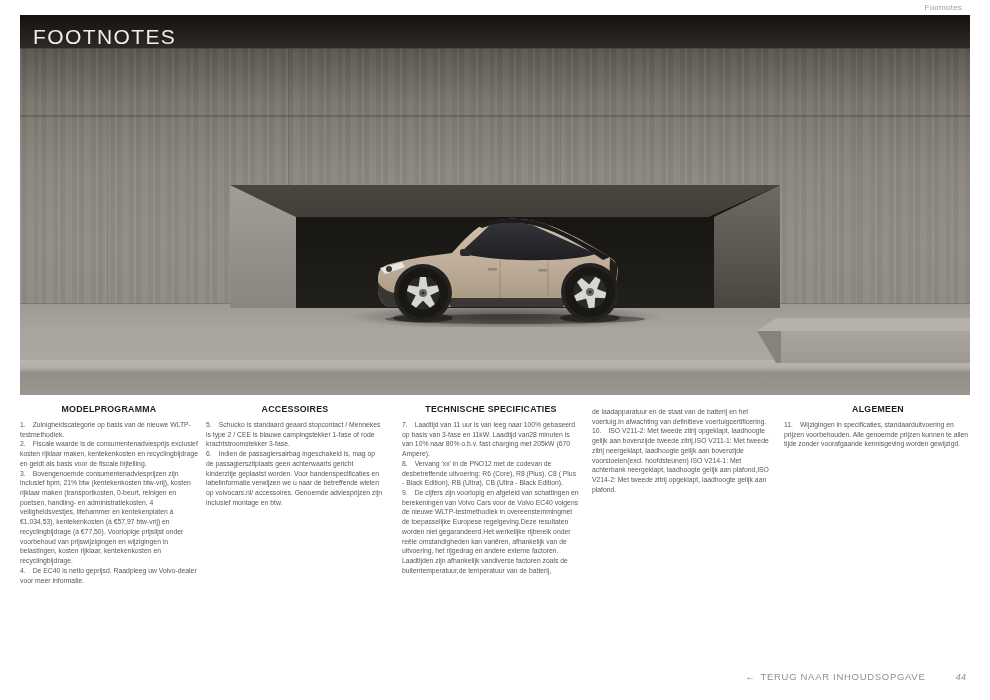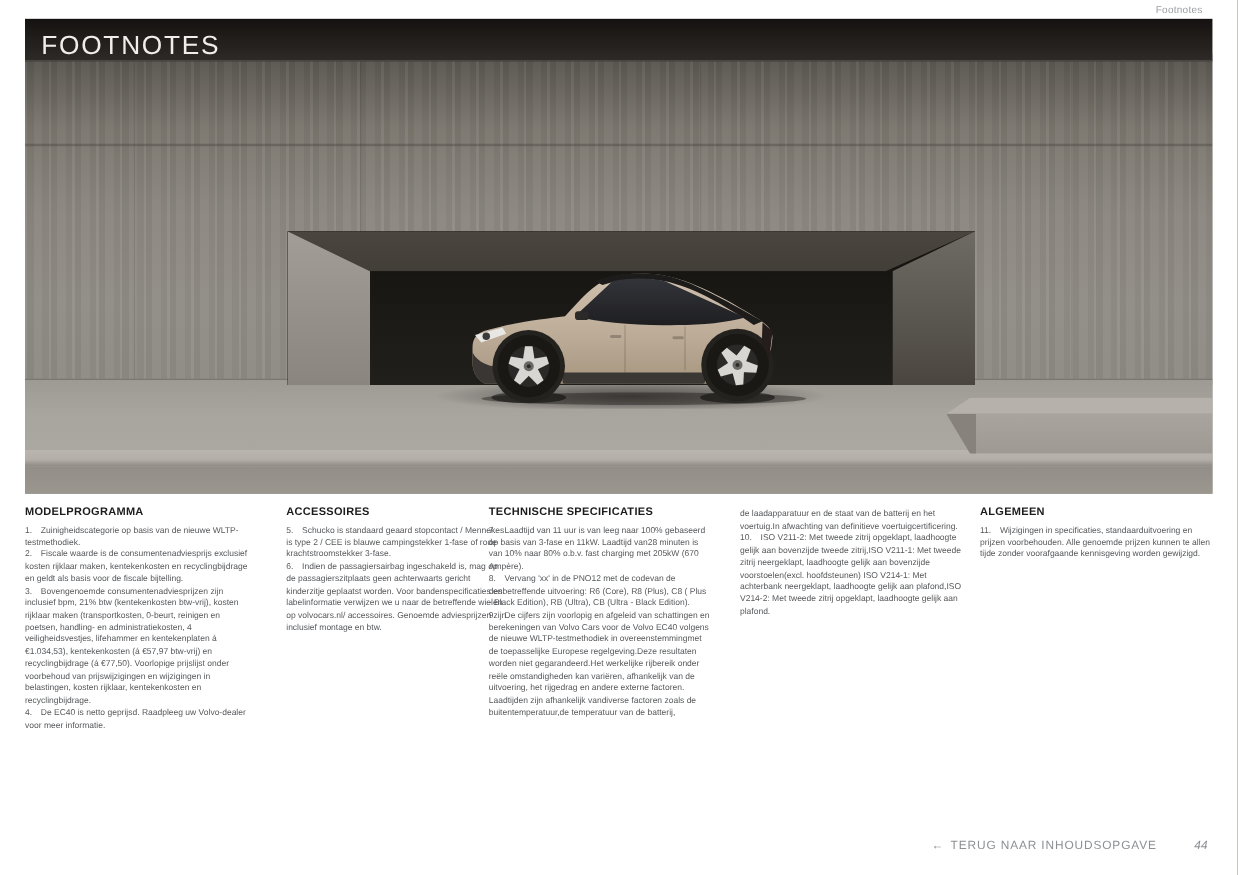--- a/index.html
+++ b/index.html
@@ -79,28 +79,28 @@
     background:radial-gradient(ellipse at 50% 55%,rgba(22,19,17,.55) 0%,rgba(22,19,17,.25) 45%,rgba(22,19,17,0) 72%);
   }
   .car-svg{position:absolute;left:352px;top:183px;width:286px;height:128px;}
   .hero-title{
     position:absolute;left:13px;top:10px;font-size:21px;font-weight:400;color:#efeeec;
     letter-spacing:1.4px;
   }
   
   .fcol{position:absolute;top:404px;width:178px;}
   .fcol-heading{
-    margin:0 0 6px 0;font-size:8.8px;font-weight:700;color:#1c1c1c;letter-spacing:.25px;
+    margin:0 0 6px 0;font-size:8.8px;font-weight:700;color:#1c1c1c;letter-spacing:.25px;text-align:center;
   }
   .fcol-items{margin:0;}
   .fitem{margin:0;font-size:6.8px;line-height:1.43;color:#56585b;}
   .fnum{margin-right:7px;}
   .col-0{left:20px;}
-  .col-1{left:229px;}
-  .col-2{left:391px;}
+  .col-1{left:206px;}
+  .col-2{left:402px;}
   .col-3{left:592px;top:407px;}
   .col-4{left:784px;width:188px;}
   
   .footer{
     position:absolute;right:24px;bottom:18px;display:flex;align-items:center;gap:30px;
   }
   .footer-link{
     font-size:9.5px;color:#8d9093;letter-spacing:.7px;cursor:pointer;display:flex;align-items:center;gap:5px;
   }
   .page-number{font-size:9.5px;color:#8d9093;font-style:italic;}

